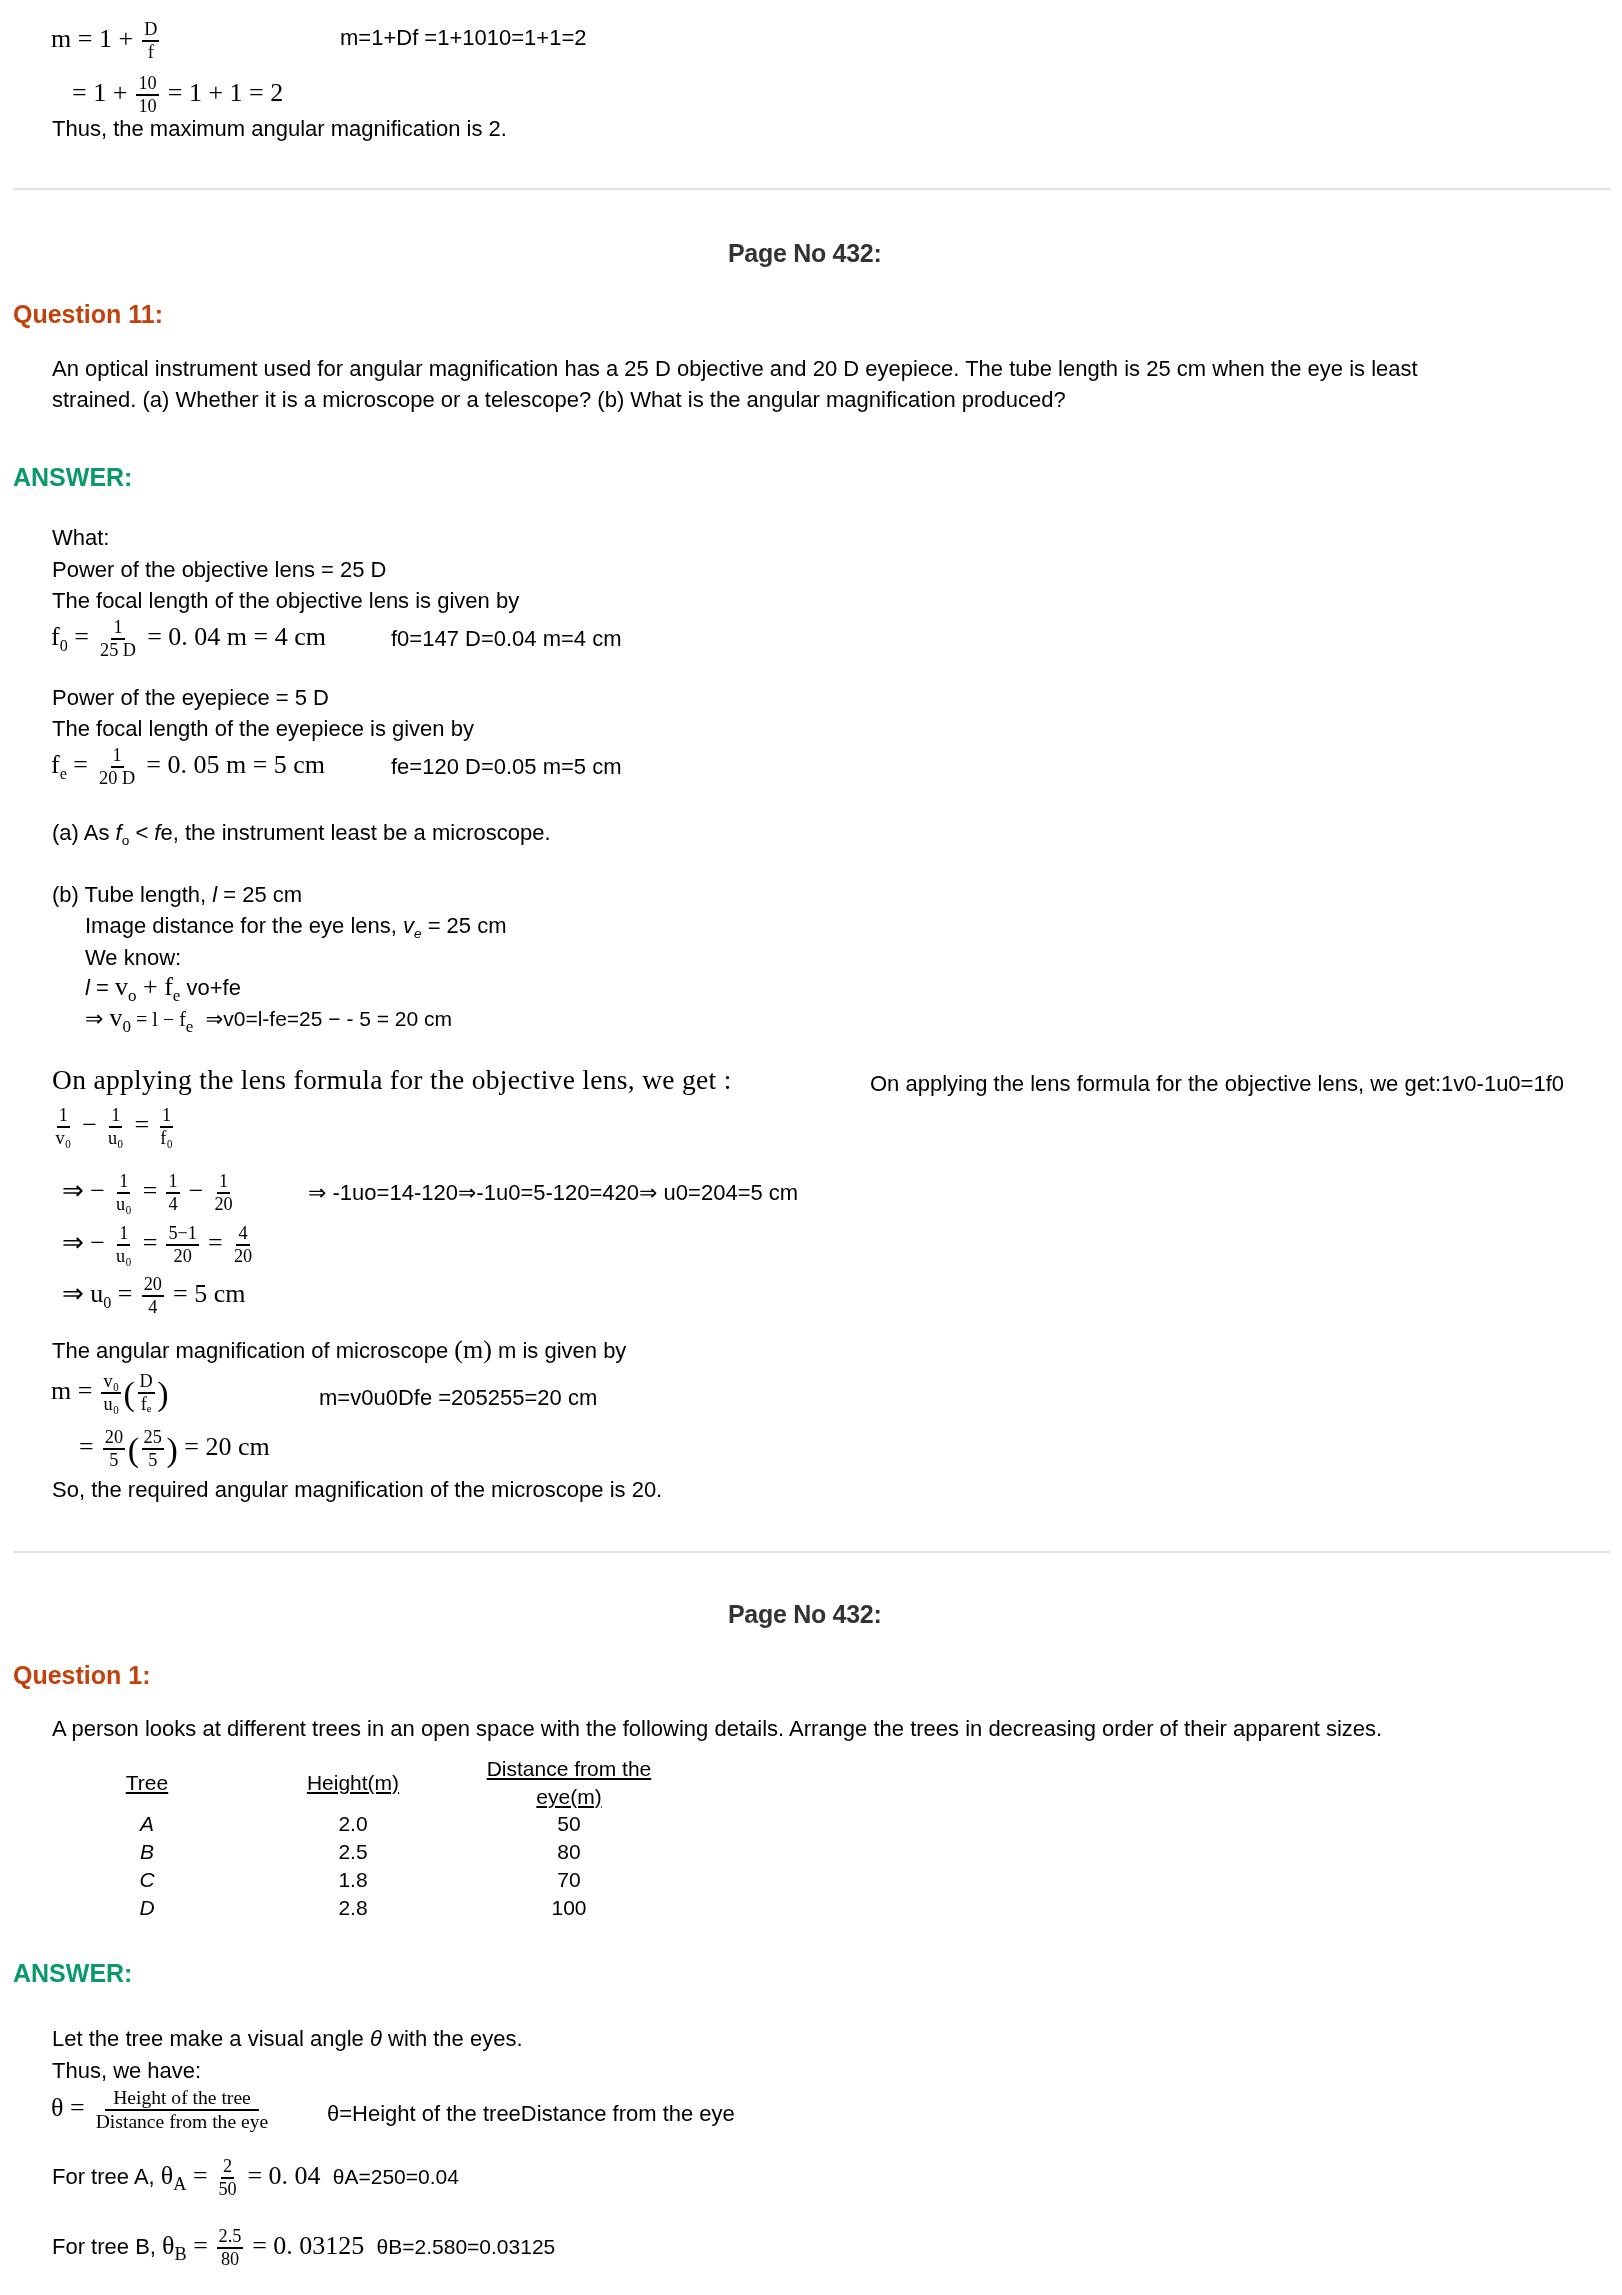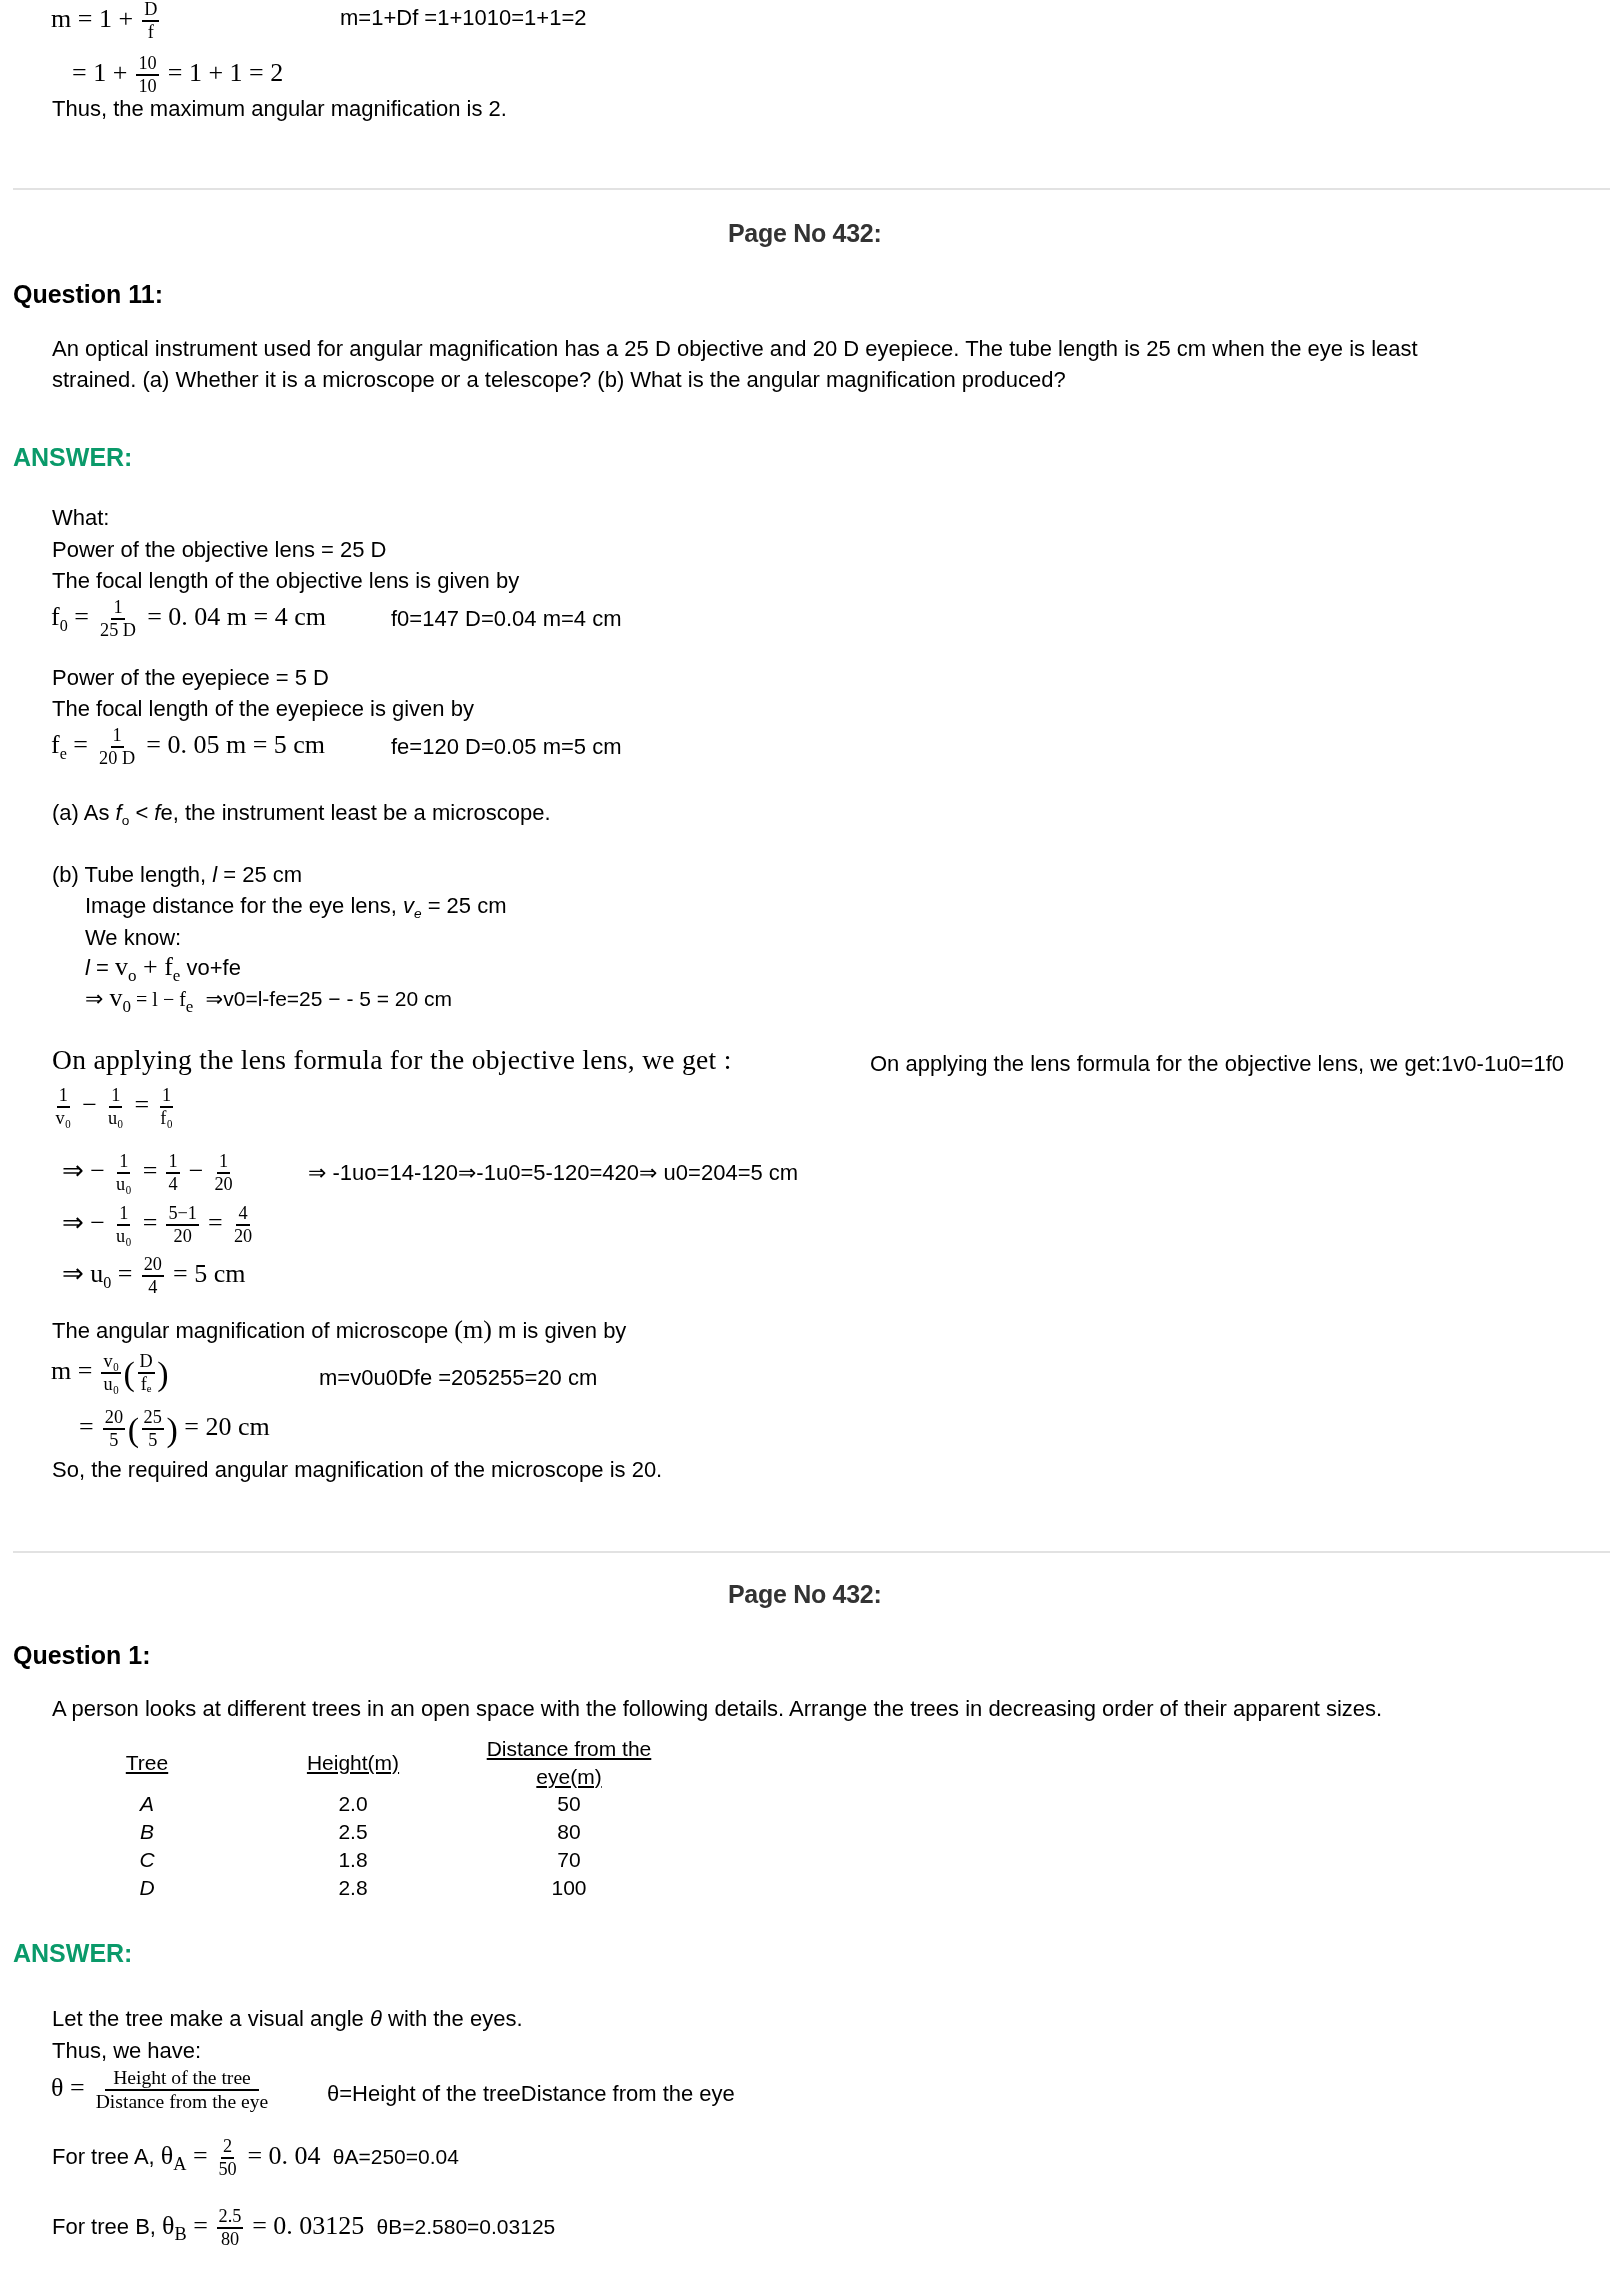--- a/index.html
+++ b/index.html
@@ -1,30 +1,30 @@
 <!DOCTYPE html>
 <html style="font-size:10.5px"><head>
 <meta charset="utf-8">
 <style>
   html, body { margin: 0; padding: 0; background: #ffffff; }
   body { width: 1622px; height: 2295px; position: relative; overflow: hidden;
          font-family: "Liberation Sans", sans-serif; color: #000; }
-  .abs { position: absolute; white-space: nowrap; }
+  .abs { position: absolute; white-space: nowrap; margin-top: 20px; }
   .txt { font-size: 22px; line-height: 26px; }
   .serif { font-family: "Liberation Serif", serif; }
   .math { font-family: "Liberation Serif", serif; font-size: 26px; line-height: 31px; }
   .frac { display: inline-flex; flex-direction: column; align-items: center; vertical-align: middle;
           font-family: "Liberation Serif", serif; font-size: 18.3px; line-height: 19.6px; margin: 0 2.6px; }
   .frac .num { padding: 0 2px 0.7px; border-bottom: 2px solid #000; }
   .frac .den { padding: 0.7px 2px 0; }
   .sub { font-size: 0.62em; vertical-align: -0.35em; }
   .it { font-style: italic; }
   .sep { position: absolute; left: 13px; width: 1597px; height: 2px; background: #e2e2e2; }
   .pageno { font-size: 25px; font-weight: bold; color: #333; letter-spacing: -0.3px; }
-  .qhead { font-size: 25px; font-weight: bold; color: #000000; }
+  .qhead { font-size: 25px; font-weight: bold; color: #c2410c; }
   .answer { font-size: 25px; font-weight: bold; color: #0a9a6a; }
   table.trees { border-collapse: collapse; font-size: 21px; }
   table.trees th { font-weight: normal; text-decoration: underline; vertical-align: middle; padding: 0; line-height: 27.5px; text-align: center; }
   table.trees td { text-align: center; padding: 0; line-height: 28px; }
   .paren { font-family: "Liberation Serif", serif; font-size: 34px; vertical-align: middle; }
 </style>
 </head>
 <body>
 
 <div class="abs math" style="left:51px; top:0px;">

